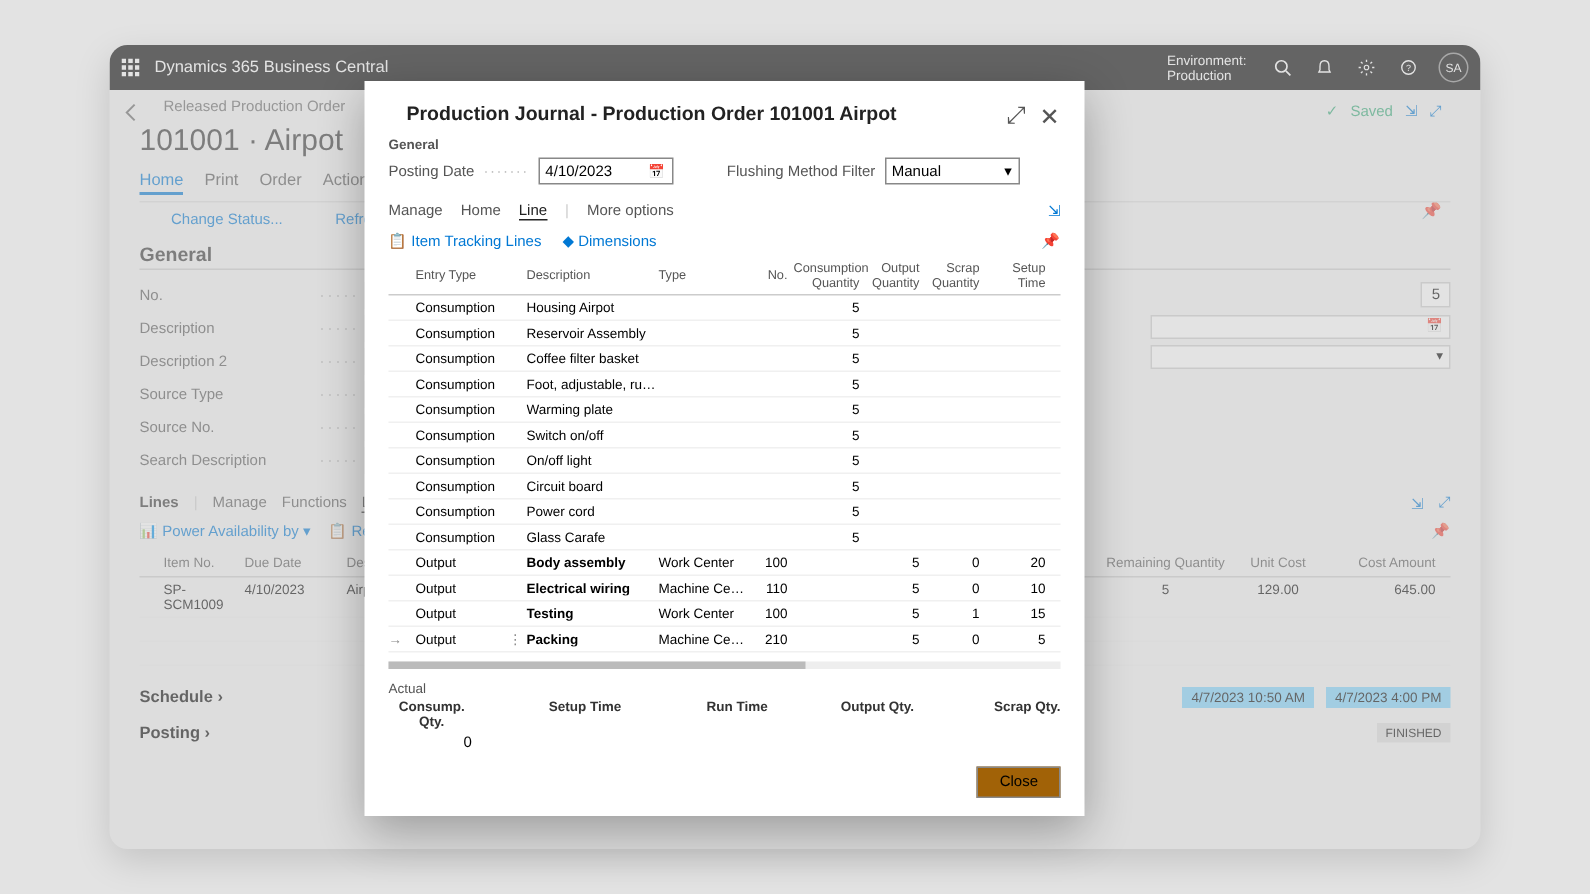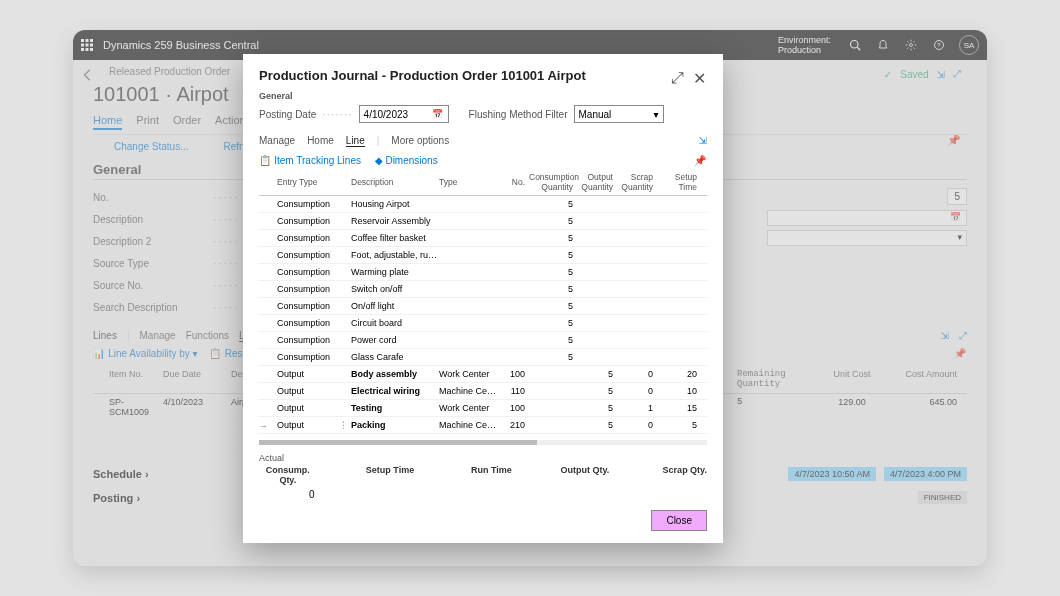--- a/index.html
+++ b/index.html
@@ -37,44 +37,44 @@
 .lines-header { display: flex; gap: 10px; font-size: 10px; color: #555; margin-top: 10px; }
 .lines-header .active { color: #333; border-bottom: 1px solid #333; }
 .lines-sub { display: flex; gap: 12px; font-size: 10px; color: #0078d4; margin: 6px 0; }
 
 .grid-header, .grid-row { display: flex; font-size: 9px; }
 .grid-header { color: #555; border-bottom: 1px solid #ccc; padding: 4px 0; }
 .grid-row { border-bottom: 1px solid #eee; padding: 3px 0; }
 .col-itemno { width: 70px; padding-left: 16px;}
 .col-duedate { width: 68px; }
 .col-desc { width: 70px; }
-.col-remqty { width: 80px; text-align: left; margin-left: auto; font-family: Liberation Mono, monospace; }
+.col-remqty { width: 80px; text-align: center; margin-left: auto; }
 .col-unitcost { width: 70px; text-align: center; }
 .col-costamt { width: 80px; text-align: right; padding-right: 10px; }
 .grid-row .val { font-size: 9px; }
 
 .schedule-row { display: flex; font-size: 11px; margin-top: 14px; align-items: center; }
 .schedule-row .hdr { font-weight: 600; flex: 1; }
 .schedule-row .ts { font-size: 9px; background: #7dd3fc; padding: 2px 6px; margin-left: 8px; }
 .posting-row { display: flex; font-size: 11px; margin-top: 10px; align-items: center; }
 .posting-row .hdr { font-weight: 600; flex: 1; }
 .posting-row .badge { font-size: 8px; background: #ddd; padding: 2px 6px; }
 
 .right-icons-saved { position: absolute; right: 26px; top: 38px; display: flex; gap: 8px; font-size: 10px; color: #3a7; align-items: center;}
 .right-pin { position: absolute; right: 26px; top: 104px; color: #0078d4; font-size: 11px; }
 
 .overlay { position: absolute; inset: 0; background: rgba(200,200,200,0.5); }
 
 .modal { position: absolute; left: 243px; top: 54px; width: 480px; background: #fff; box-shadow: 0 10px 30px rgba(0,0,0,0.3); padding: 14px 16px 12px 16px; }
-.modal-top { display: flex; align-items: flex-end; }
+.modal-top { display: flex; align-items: flex-start; margin-left: 12px; }
 .modal-title { font-size: 13px; font-weight: 600; color: #222; flex: 1; }
 .modal-top .micon { width: 14px; height: 14px; margin-left: 8px; cursor: pointer; color: #555; }
 
 .m-section-lbl { font-size: 9px; font-weight: 600; color: #555; margin-top: 8px; }
-.m-fields { display: flex; gap: 20px; margin-top: 4px; }
+.m-fields { display: flex; gap: 36px; margin-top: 4px; }
 .m-field { display: flex; align-items: center; font-size: 10px; gap: 6px; }
 .m-field .lbl { color: #555; }
 .m-field .dots { color: #bbb; letter-spacing: 1px; }
 .m-field .input { border: 1px solid #888; padding: 2px 4px; width: 90px; height: 18px; display: flex; align-items: center; justify-content: space-between; }
 .m-field .select { border: 1px solid #888; padding: 2px 4px; width: 90px; height: 18px; display: flex; align-items: center; justify-content: space-between; }
 .cal-icon { font-size: 9px; color: #666; }
 
 .m-tabs { display: flex; gap: 12px; font-size: 10px; color: #555; margin-top: 12px; }
 .m-tabs .tab { cursor: pointer; }
 .m-tabs .tab.active { color: #222; border-bottom: 1px solid #222; }
@@ -98,21 +98,21 @@
 .m-scroll { height: 5px; background: #eee; margin-top: 6px; position: relative; }
 .m-scroll .thumb { position: absolute; left: 0; width: 62%; height: 100%; background: #bbb; }
 
 .m-actual { font-size: 9px; color: #555; margin-top: 8px; }
 .m-actual-head { display: flex; gap: 40px; font-size: 9px; color: #333; margin-top: 2px; }
 .m-actual-head div { flex: 1; font-weight: 600; text-align: right; }
 .m-actual-head div:first-child { text-align: center; }
 .m-actual-val { font-size: 10px; margin-top: 4px; padding-left: 50px; }
 
 .m-footer { display: flex; justify-content: flex-end; margin-top: 10px; }
-.m-close { border: 1px solid #888; background: #f0abfc; padding: 4px 14px; font-size: 10px; cursor: pointer; }
+.m-close { border: 1px solid #888; background: #a16207; padding: 4px 14px; font-size: 10px; cursor: pointer; }
 
 .top-toolbar { position: absolute; left: 50%; top: 34px; transform: translateX(-50%); display: flex; gap: 18px; border: 1px solid #ddd; border-radius: 14px; padding: 3px 14px; background: #fff; }
 .top-toolbar .ti { font-size: 11px; color: #666; cursor: pointer; }
 </style>
 </head>
 <body>
 
 <div class="frame">
   <div class="topbar">
     <span class="grid-icon">
@@ -121,21 +121,21 @@
           <rect x="4.5" y="0" width="3" height="3"></rect>
           <rect x="9" y="0" width="3" height="3"></rect>
           <rect x="0" y="4.5" width="3" height="3"></rect>
           <rect x="4.5" y="4.5" width="3" height="3"></rect>
           <rect x="9" y="4.5" width="3" height="3"></rect>
           <rect x="0" y="9" width="3" height="3"></rect>
           <rect x="4.5" y="9" width="3" height="3"></rect>
           <rect x="9" y="9" width="3" height="3"></rect>
         </svg>
     </span>
-    <span>Dynamics 259 Business Central</span>
+    <span>Dynamics 365 Business Central</span>
     <span class="spacer"></span>
     <span class="env">
       <div>Environment:</div>
       <div>Production</div>
     </span>
     <span class="ticon">
         <svg viewBox="0 0 16 16" width="12" height="12">
           <circle cx="7" cy="7" r="5" stroke-width="1.5"></circle>
           <line x1="11" y1="11" x2="15" y2="15" stroke-width="1.5"></line>
         </svg>
@@ -238,30 +238,30 @@
         <div style="position:absolute; right:0; top:22px; width:200px; height:16px; border:1px solid #ccc; background:#fff;">
             <span style="float:right; font-size:9px; padding:1px 4px;">📅</span>
           </div>
         <div style="position:absolute; right:0; top:42px; width:200px; height:16px; border:1px solid #ccc; background:#fff;">
             <span style="float:right; font-size:9px; padding:1px 4px;">▾</span>
           </div>
       </div>
     </div>
 
     <div class="lines-header">
-      <span style="font-weight:400; color:#333;">Lines</span>
+      <span style="font-weight:700; color:#333;">Lines</span>
       <span style="color:#ccc;">|</span>
       <span>Manage</span>
       <span>Functions</span>
       <span class="active">Line</span>
       <span style="margin-left:auto; color:#0078d4;">⇲</span>
       <span style="color:#0078d4;">⤢</span>
     </div>
     <div class="lines-sub">
-      <span>📊 <span>Line Availability by</span> ▾</span>
+      <span>📊 <span>Power Availability by</span> ▾</span>
       <span>📋 <span>Reservation Entries</span></span>
       <span>◆ <span>Dim...</span></span>
       <span style="margin-left:auto;">📌</span>
     </div>
 
     <div class="grid-header">
       <div class="col-itemno">Item No.</div>
       <div class="col-duedate">Due Date</div>
       <div class="col-desc">Description</div>
       <div class="col-remqty">Remaining Quantity</div>

